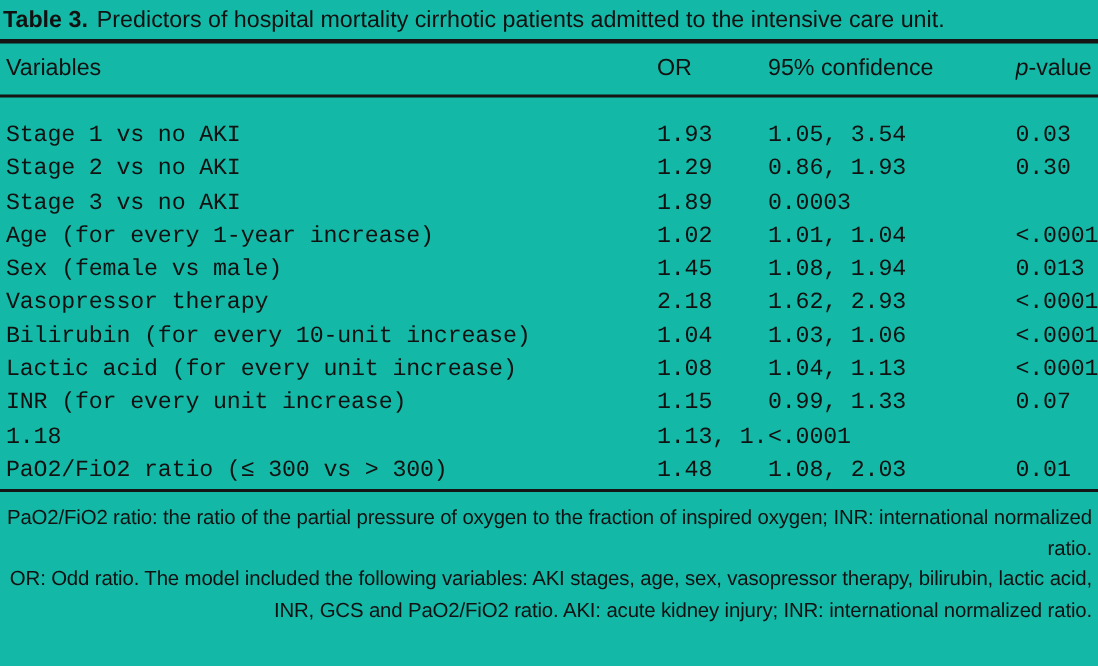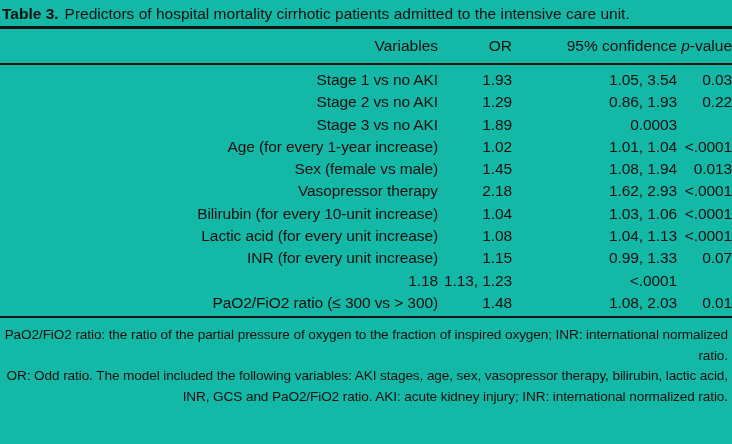--- a/index.html
+++ b/index.html
@@ -29,31 +29,30 @@
     display: grid;
     grid-template-columns: 434px 74px 165px 1fr;
     padding-left: 4px;
     box-sizing: border-box;
   }
   .header-row {
     height: 34px;
     align-items: center;
     font-size: 15.5px;
   }
-  .tbody { padding-top: 4px; }
+  .tbody { padding-top: 14px; font-family: Liberation Mono, monospace; }
   .row {
     height: 22.3px;
     line-height: 22.3px;
     font-size: 15.5px;
     letter-spacing: -0.1px;
   }
   .cell {
     overflow: hidden;
     white-space: nowrap;
-    text-align: right;
   }
   .it { font-style: italic; }
   .footnotes {
     padding: 7px 0 0 2px;
     width: 726px;
     font-size: 13.6px;
     line-height: 20.6px;
     letter-spacing: -0.1px;
   }
   .footnotes p { margin: 0; text-align: right; }
@@ -82,21 +81,21 @@
       <div class="grid-row row">
         <div class="cell">Stage 1 vs no AKI</div>
         <div class="cell">1.93</div>
         <div class="cell">1.05, 3.54</div>
         <div class="cell">0.03</div>
       </div>
       <div class="grid-row row">
         <div class="cell">Stage 2 vs no AKI</div>
         <div class="cell">1.29</div>
         <div class="cell">0.86, 1.93</div>
-        <div class="cell">0.22</div>
+        <div class="cell">0.30</div>
       </div>
       <div class="grid-row row">
         <div class="cell">Stage 3 vs no AKI</div>
         <div class="cell">1.89</div>
         <div class="cell">0.0003</div>
       </div>
       <div class="grid-row row">
         <div class="cell">Age (for every 1-year increase)</div>
         <div class="cell">1.02</div>
         <div class="cell">1.01, 1.04</div>

